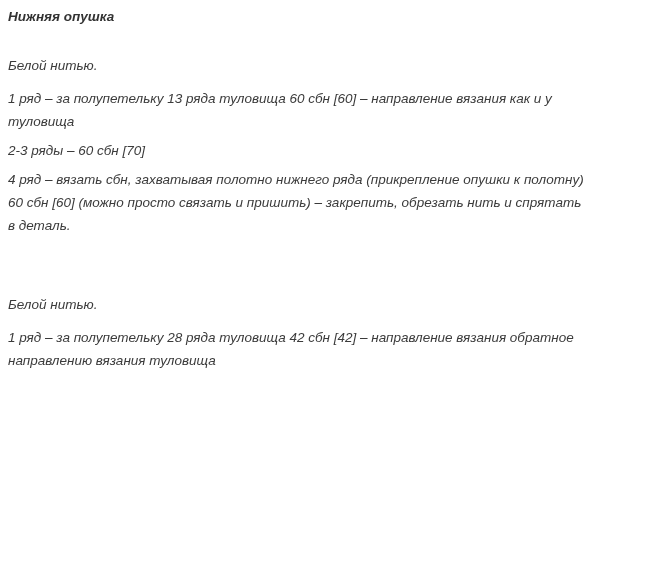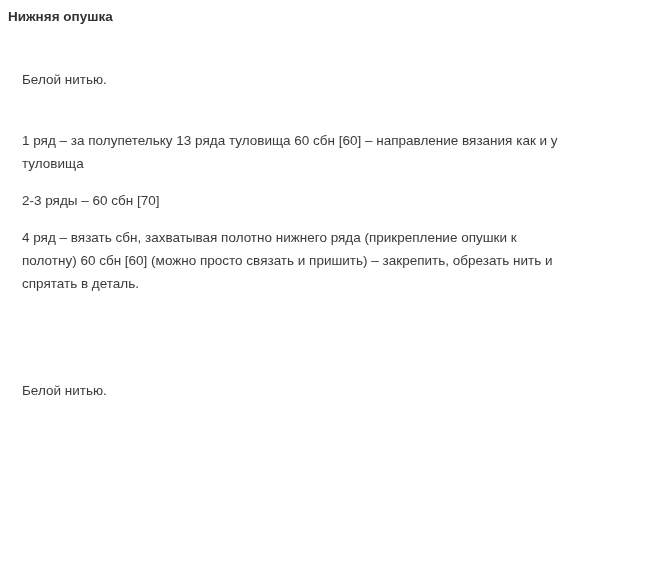--- a/index.html
+++ b/index.html
@@ -11,36 +11,37 @@
     width: 670px;
     height: 571px;
     font-family: "Liberation Sans", sans-serif;
     color: #3b3b3b;
     overflow: hidden;
   }
   .page {
     padding: 8px 10px 0 8px;
     box-sizing: border-box;
     width: 594px;
+    font-style: italic;
   }
   .section-heading {
     font-size: 13.5px;
     font-weight: bold;
     color: #333333;
     margin: 0;
     padding: 0;
     line-height: 18px;
   }
   .spacer-lg { height: 28px; }
   .spacer-sm { height: 10px; }
   .para {
     font-size: 13.5px;
     line-height: 23px;
     color: #3b3b3b;
-    margin: 14px;
+    margin: 0;
     padding: 0;
     max-width: 642px;
   }
   .para + .para { margin-top: 6px; }
 </style>
 </head>
 <body>
 
 <div class="page">
 
@@ -63,19 +64,20 @@
   <div class="spacer-lg"></div>
 
   <div>
 
     <div class="spacer-lg"></div>
 
     <p class="para">Белой нитью.</p>
 
     <div class="spacer-sm"></div>
 
+    <p class="para">1 ряд – за полупетельку 28 ряда туловища 42 сбн [42] – направление вязания обратное направлению вязания туловища</p>
 
 
 
 
   </div>
 
 </div>
 
 </body></html>

